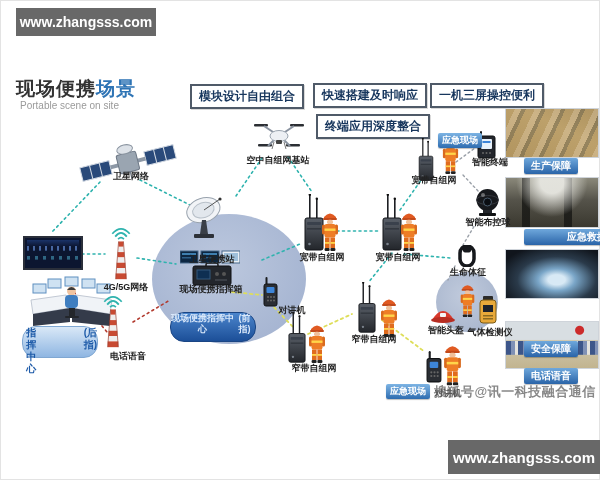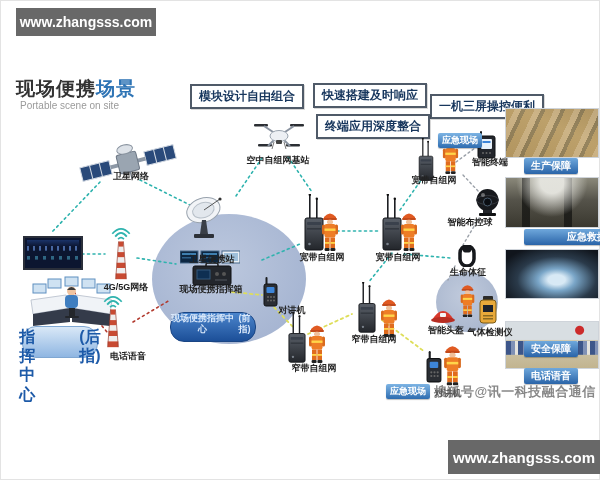--- a/index.html
+++ b/index.html
@@ -23,21 +23,21 @@
   .nlabel{font-size:9px;font-weight:bold;color:#222;text-align:center;white-space:nowrap;z-index:4;line-height:1.1;}
   .nlabel.dim{color:#555;z-index:4;}
   
   .blue-btn{background:linear-gradient(#7db4e4,#2e6cb0);color:#fff;font-size:9px;font-weight:bold;
     text-align:center;border-radius:2px;padding:1px 0;z-index:4;box-shadow:0 1px 1px rgba(0,0,0,.25);margin-top:16px;}
   .scene-btn{background:linear-gradient(#6fa8dc,#2a64a8);color:#fff;font-size:10px;font-weight:bold;
     text-align:center;border-radius:2px;padding:1px 0;width:54px;z-index:4;box-shadow:0 1px 1px rgba(0,0,0,.25);}
   
   .cc-box{border-radius:14px;text-align:center;font-weight:bold;z-index:4;display:flex;flex-direction:row;justify-content:center;}
   .cc-back{left:22px;top:326px;width:74px;height:30px;background:linear-gradient(#d9e8f7,#8fb6e2);
-    border:1px solid #7fa7d2;color:#1d5aa8;font-size:16px;line-height:1.2;gap:44px;}
+    border:1px solid #7fa7d2;color:#1d5aa8;font-size:10px;line-height:1.2;gap:44px;}
   .cc-front{left:170px;top:312px;width:84px;height:28px;background:linear-gradient(#4b85cc,#1c4f98);
     border:1px solid #1a4584;color:#d9e8fa;font-size:9px;line-height:1.25;}
   
   .cloud{border-radius:50%;z-index:0;}
   .cloud.main{left:152px;top:214px;width:154px;height:130px;background:radial-gradient(ellipse at 45% 40%,#bcc8de,#9fafce);}
   .cloud.small{left:436px;top:272px;width:62px;height:60px;background:radial-gradient(ellipse at 45% 40%,#c0cadc,#a3b1ca);}
   
   .photo{left:505px;width:92px;z-index:3;border:1px solid #cfd4da;}
   .photo.p1{top:108px;height:48px;background:
       repeating-linear-gradient(115deg,rgba(184,154,98,.85) 0 8px,rgba(203,177,131,.85) 8px 14px,rgba(140,122,84,.85) 14px 18px),
@@ -173,21 +173,21 @@
       <span>www.zhangsss.com</span>
     </div>
 
   <div class="abs page-title">
     <span>现场便携</span><span class="accent">场景</span>
   </div>
   <div class="abs page-subtitle">Portable scene on site</div>
 
   <div class="abs feature-box" style="left:190px;top:84px;">模块设计自由组合</div>
   <div class="abs feature-box" style="left:313px;top:83px;">快速搭建及时响应</div>
-  <div class="abs feature-box" style="left:430px;top:94px;">一机三屏操控便利</div>
+  <div class="abs feature-box" style="left:430px;top:83px;">一机三屏操控便利</div>
   <div class="abs feature-box" style="left:316px;top:114px;">终端应用深度整合</div>
 
   <div class="abs node" style="left:78px;top:136px;transform:rotate(-14deg);">
     <svg width="100" height="54" viewBox="0 0 100 54">
       <rect x="2" y="20" width="30" height="14" fill="#2a4a7a" stroke="#d5dbe4"></rect>
       <line x1="12" y1="20" x2="12" y2="34" stroke="#d5dbe4"></line>
         <line x1="22" y1="20" x2="22" y2="34" stroke="#d5dbe4"></line>
       <rect x="68" y="20" width="30" height="14" fill="#2a4a7a" stroke="#d5dbe4"></rect>
       <line x1="78" y1="20" x2="78" y2="34" stroke="#d5dbe4"></line>
         <line x1="88" y1="20" x2="88" y2="34" stroke="#d5dbe4"></line>
@@ -397,21 +397,21 @@
   <div class="abs node" style="left:474px;top:187px;">
     <svg width="27" height="30" viewBox="0 0 27 30">
       <circle cx="13.5" cy="13" r="11" fill="#17191d"></circle>
       <ellipse cx="13.5" cy="13" rx="11" ry="4.5" fill="none" stroke="#34373d"></ellipse>
       <circle cx="13.5" cy="15" r="4" fill="#0a0d12" stroke="#4a5a6a"></circle>
       <circle cx="9" cy="8" r="2" fill="rgba(255,255,255,.35)"></circle>
       <rect x="9" y="23" width="9" height="3" fill="#23262b"></rect>
       <rect x="5" y="26" width="17" height="3" rx="1" fill="#101214"></rect>
     </svg>
   </div>
-  <div class="abs nlabel" style="left:440px;top:218px;width:60px;">智能布控球</div>
+  <div class="abs nlabel" style="left:458px;top:218px;width:60px;">智能布控球</div>
 
   <div class="abs node" style="left:456px;top:245px;">
     <svg width="22" height="22" viewBox="0 0 22 22">
       <rect x="4" y="1" width="14" height="20" rx="7" fill="none" stroke="#16181c" stroke-width="3.5"></rect>
       <rect x="7" y="0.5" width="8" height="7" rx="2" fill="#16181c"></rect>
     </svg>
   </div>
   <div class="abs nlabel" style="left:444px;top:268px;width:48px;">生命体征</div>
 
   <div class="abs node" style="left:459px;top:283px;">

